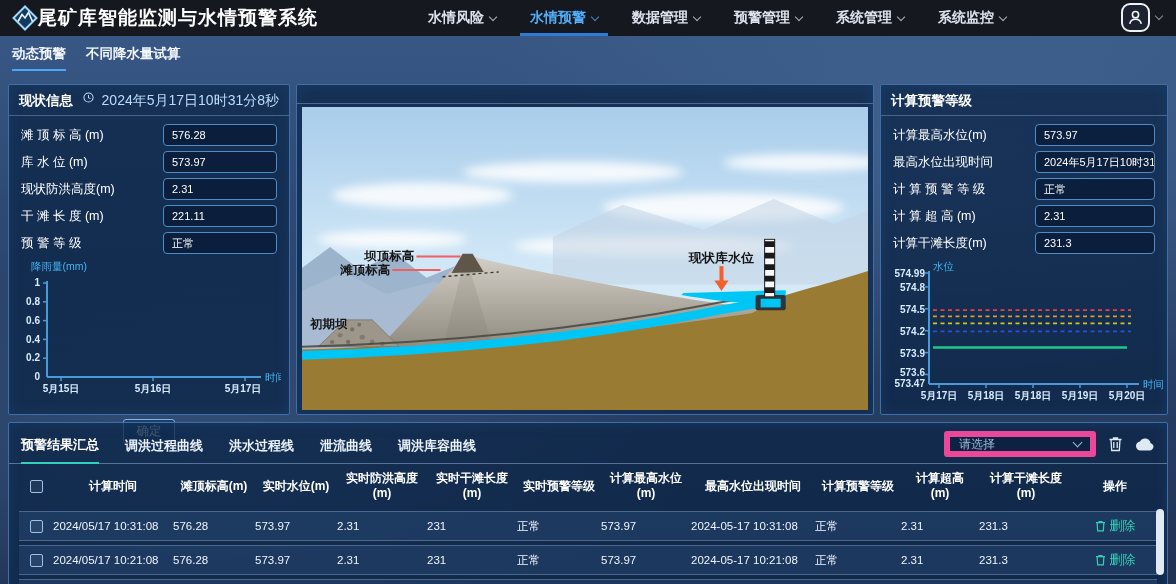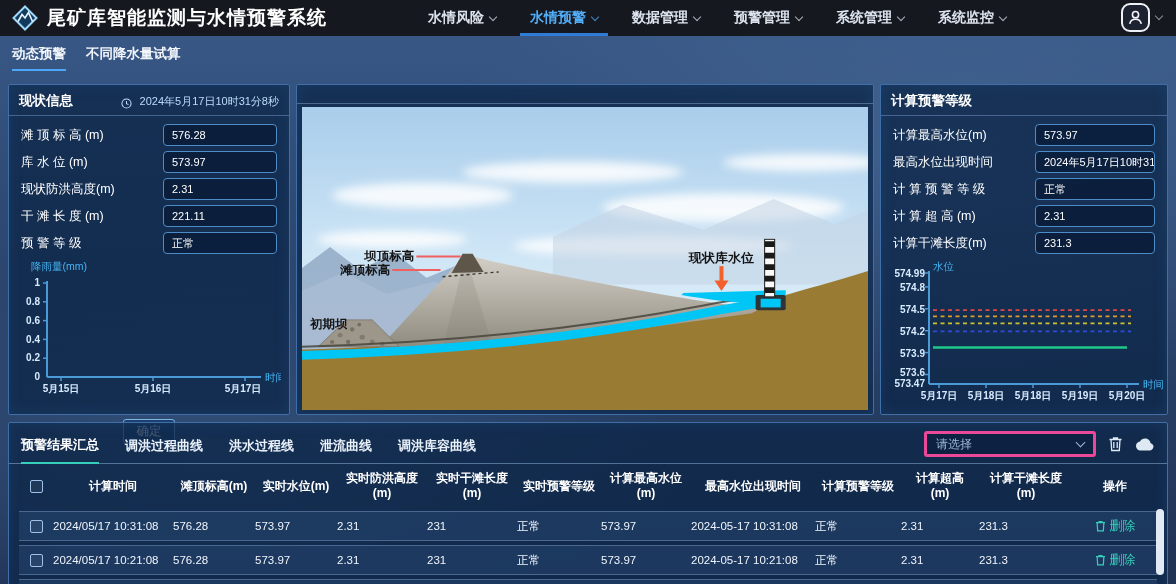--- a/index.html
+++ b/index.html
@@ -8,21 +8,21 @@
     position:relative; overflow:hidden;
     font-family:"Liberation Sans","DejaVu Sans",sans-serif;
     color:#eaf2fb;
     background:
       radial-gradient(ellipse 800px 320px at 18% 78%, rgba(70,110,160,.38), transparent 60%),
       radial-gradient(ellipse 900px 360px at 82% 28%, rgba(95,135,185,.32), transparent 60%),
       linear-gradient(180deg,#3a5a88 0%,#2e4a74 35%,#263d62 70%,#203254 100%);
   }
   
   .topbar { position:absolute; left:0; top:0; width:1176px; height:36px; background:#15181f; z-index:5; }
-  .brand { position:absolute; left:12px; top:0; height:36px; display:flex; align-items:center; gap:9px; }
+  .brand { position:absolute; left:12px; top:0; height:36px; display:flex; align-items:center; }
   .app-title { font-size:19px; font-weight:bold; color:#ffffff; letter-spacing:1px; white-space:nowrap; }
   .topnav { position:absolute; left:428px; top:0; height:36px; display:flex; gap:34px; align-items:stretch; }
   .nav-item { position:relative; display:flex; align-items:center; font-size:14px; font-weight:bold; color:#dde4ef; cursor:pointer; }
   .nav-item .chev { display:inline-block; width:6px; height:6px; border-right:1.6px solid currentColor; border-bottom:1.6px solid currentColor; transform:rotate(45deg); margin-left:6px; margin-top:-3px; opacity:.75; }
   .nav-item.active { color:#53aef8; }
   .nav-item.active::after { content:""; position:absolute; left:-10px; right:-10px; bottom:0; height:3px; background:#2e7cd6; }
   .user { position:absolute; right:14px; top:3px; display:flex; align-items:center; gap:6px; }
   .avatar { width:29px; height:29px; border-radius:9px; border:2px solid #eef1f5; background:#1d2230; display:flex; align-items:center; justify-content:center; cursor:pointer; }
   .avatar-chev { width:6px; height:6px; border-right:1.5px solid #8a8f99; border-bottom:1.5px solid #8a8f99; transform:rotate(45deg); margin-top:-3px; }
   
@@ -30,40 +30,40 @@
   .subtab { font-size:13.5px; font-weight:bold; color:#f2f6fc; padding-bottom:6px; cursor:pointer; }
   .subtab.active { border-bottom:2.5px solid #4ea6f8;text-align:center; }
   
   .panel { position:absolute; background:rgba(13,38,72,.78); border:1px solid #3f6ea8; border-radius:2px; box-shadow:inset 0 0 14px rgba(40,90,150,.25); }
   .panel-left   { left:8px;   top:84px;  width:282px; height:331px; }
   .panel-center { left:296px; top:84px;  width:578px; height:331px; }
   .panel-right  { left:880px; top:84px;  width:288px; height:331px; }
   .panel-bottom { left:8px;   top:422px; width:1160px; height:176px; }
   .panel-head { display:flex; justify-content:space-between; align-items:center; padding:7px 10px 5px; border-bottom:1px solid rgba(125,165,215,.45); }
   .panel-title { font-size:13.5px; font-weight:bold; color:#ffffff; }
-  .timestamp { font-size:11px; color:#bcdcfa; display:flex; align-items:flex-end; gap:8px; }
+  .timestamp { font-size:14px; color:#bcdcfa; display:flex; align-items:flex-start; gap:8px; }
   .fields { padding:8px 12px 0; }
   .field-row { display:flex; justify-content:space-between; align-items:center; margin-bottom:5px; }
   .field-label { font-size:12.5px; color:#ffffff; white-space:nowrap; }
   .field-box { width:114px; height:22px; background:rgba(9,28,58,.85); border:1px solid #4e8cc8; border-radius:4px; color:#ffffff; font-size:11px; line-height:20px; padding-left:8px; overflow:hidden; white-space:nowrap; }
   .panel-right .field-box { width:120px; }
   .confirm-btn { display:block; margin:16px auto 0; width:52px; height:25px; background:#1b3f6e; border:1px solid #7fb3e0; border-radius:3px; color:#ffffff; font-size:12.5px; font-family:inherit; cursor:pointer; }
   .chart-wrap { margin:4px 4px 0; }
   
   .axis-title { fill:#45b4f2; font-size:10.5px; }
   .tick { fill:#d8ecff; font-size:10px; font-weight:bold; }
   
   .center-headstrip { height:19px; border-bottom:1px solid rgba(140,175,220,.45); }
   .illus { display:block; width:566px; height:303px; margin:3px auto 0; }
   
   .tabs-row { display:flex; align-items:flex-end; gap:26px; padding:8px 12px 0; border-bottom:1px solid rgba(150,185,225,.5); }
   .btab { font-size:13px; font-weight:bold; color:#e9f1fb; padding-bottom:8px; cursor:pointer; }
   .btab.active { color:#ffffff; border-bottom:2px solid #35d0ba; margin-bottom:-1px; }
   .tab-tools { margin-left:auto; display:flex; align-items:center; gap:12px; margin-bottom:6px; }
-  .select-box { width:172px; height:26px; border:3px solid #ec4899; border-radius:3px; background:rgba(9,28,58,.55); color:#9fb8d8; font-size:12px; display:flex; align-items:center; justify-content:space-between; padding:0 9px; cursor:pointer; }
+  .select-box { width:152px; height:26px; border:6px solid #ec4899; border-radius:3px; background:rgba(9,28,58,.55); color:#9fb8d8; font-size:12px; display:flex; align-items:center; justify-content:space-between; padding:0 9px; cursor:pointer; }
   .select-box .chev { width:7px; height:7px; border-right:1.6px solid #9fb8d8; border-bottom:1.6px solid #9fb8d8; transform:rotate(45deg); margin-top:-3px; }
   .tool-icon { cursor:pointer; display:flex; align-items:center; }
   .grid13 { display:grid; grid-template-columns:34px 120px 82px 82px 90px 90px 84px 90px 124px 86px 78px 94px 1fr; align-items:center; }
   .thead { padding:7px 0 6px; color:#ffffff; font-weight:bold; font-size:12px; text-align:center; }
   .th { word-break:break-all; line-height:1.25; padding:0 6px; }
   .trow { height:30px; margin-top:4px; background:rgba(40,72,115,.5); border-top:1px solid rgba(160,190,230,.35); border-bottom:1px solid rgba(160,190,230,.35); font-size:11.5px; color:#f0f5fc; text-align:left; }
   .trow.partial { height:13px; overflow:hidden; }
   .cbox { width:13px; height:13px; border:1px solid #9fc0e8; border-radius:2px; background:rgba(255,255,255,.06); margin:0 auto; cursor:pointer; }
   .action-cell { color:#35d0ba; display:flex; align-items:center; justify-content:center; gap:4px; cursor:pointer; font-size:13px; }
   .scroll-thumb { position:absolute; right:3px; top:86px; width:8px; height:66px; background:#e2eaf3; border-radius:4px; cursor:pointer; }

